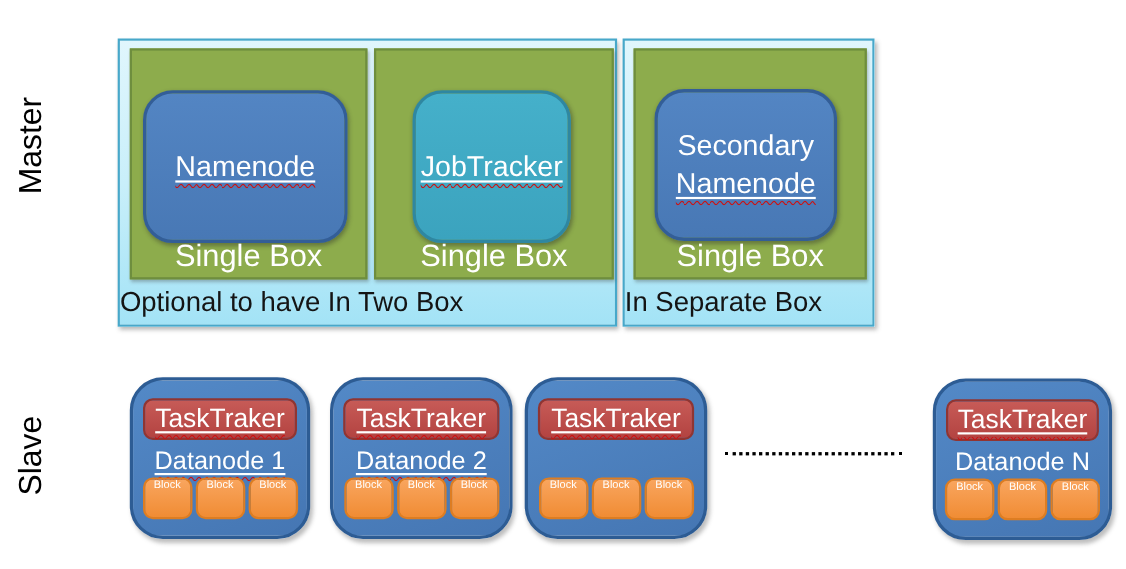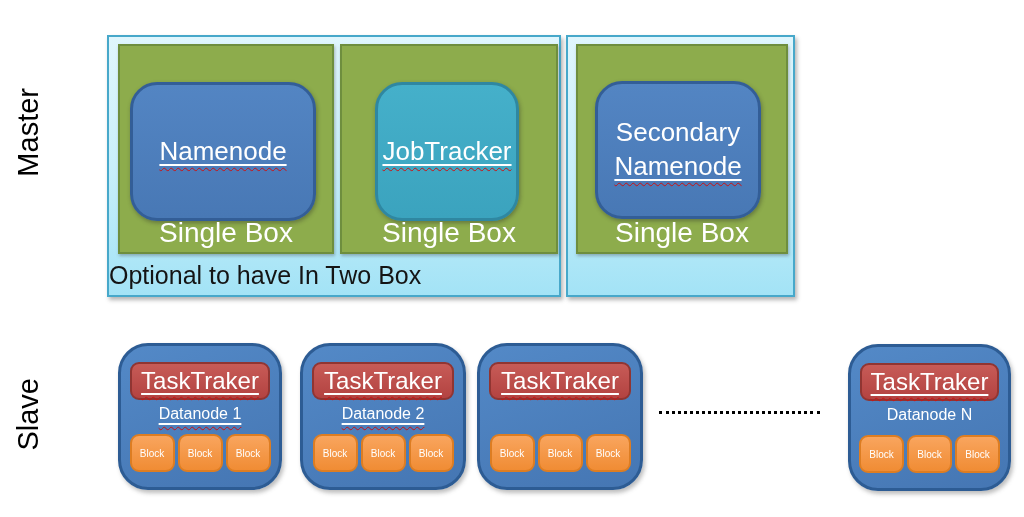--- a/index.html
+++ b/index.html
@@ -116,37 +116,36 @@
     align-items: center;
     justify-content: center;
     color: #ffffff;
     font-size: 24px;
   }
   .dn-label {
     position: absolute;
     top: 59px; left: 0; right: 0;
     text-align: center;
     color: #ffffff;
-    font-size: 16px;
+    font-size: 23px;
   }
   .blocks {
     position: absolute;
     top: 88px; left: 0; right: 0;
     display: flex;
     justify-content: center;
     gap: 3px;
   }
   .block {
     width: 45px; height: 38px;
     border-radius: 9px;
     background: linear-gradient(180deg, #f9a55e 0%, #f08c34 100%);
     border: 2px solid #dd7d22;
     box-sizing: border-box;
     display: flex;
-    align-items: center;
     justify-content: center;
     color: #ffffff;
     font-size: 10px;
   }
 
   
   .dots {
     position: absolute;
     left: 659px; top: 411px;
     width: 161px; height: 0;
@@ -182,20 +181,21 @@
   </div>
 
   <div class="container separate-box">
     <div class="green-box g3">
       <div class="node-box blue-node nb3">
         <div>Secondary</div>
         <div><span class="u"><span class="sq">Namenode</span></span></div>
       </div>
       <div class="green-caption">Single Box</div>
     </div>
+    <div class="container-caption">In Separate Box</div>
   </div>
 
   <div class="datanode d1">
     <div class="tasktracker">
       <span class="u"><span class="sq">TaskTraker</span></span>
     </div>
     <div class="dn-label">
       <span class="u"><span class="sq">Datanode 1</span></span>
     </div>
     <div class="blocks">

